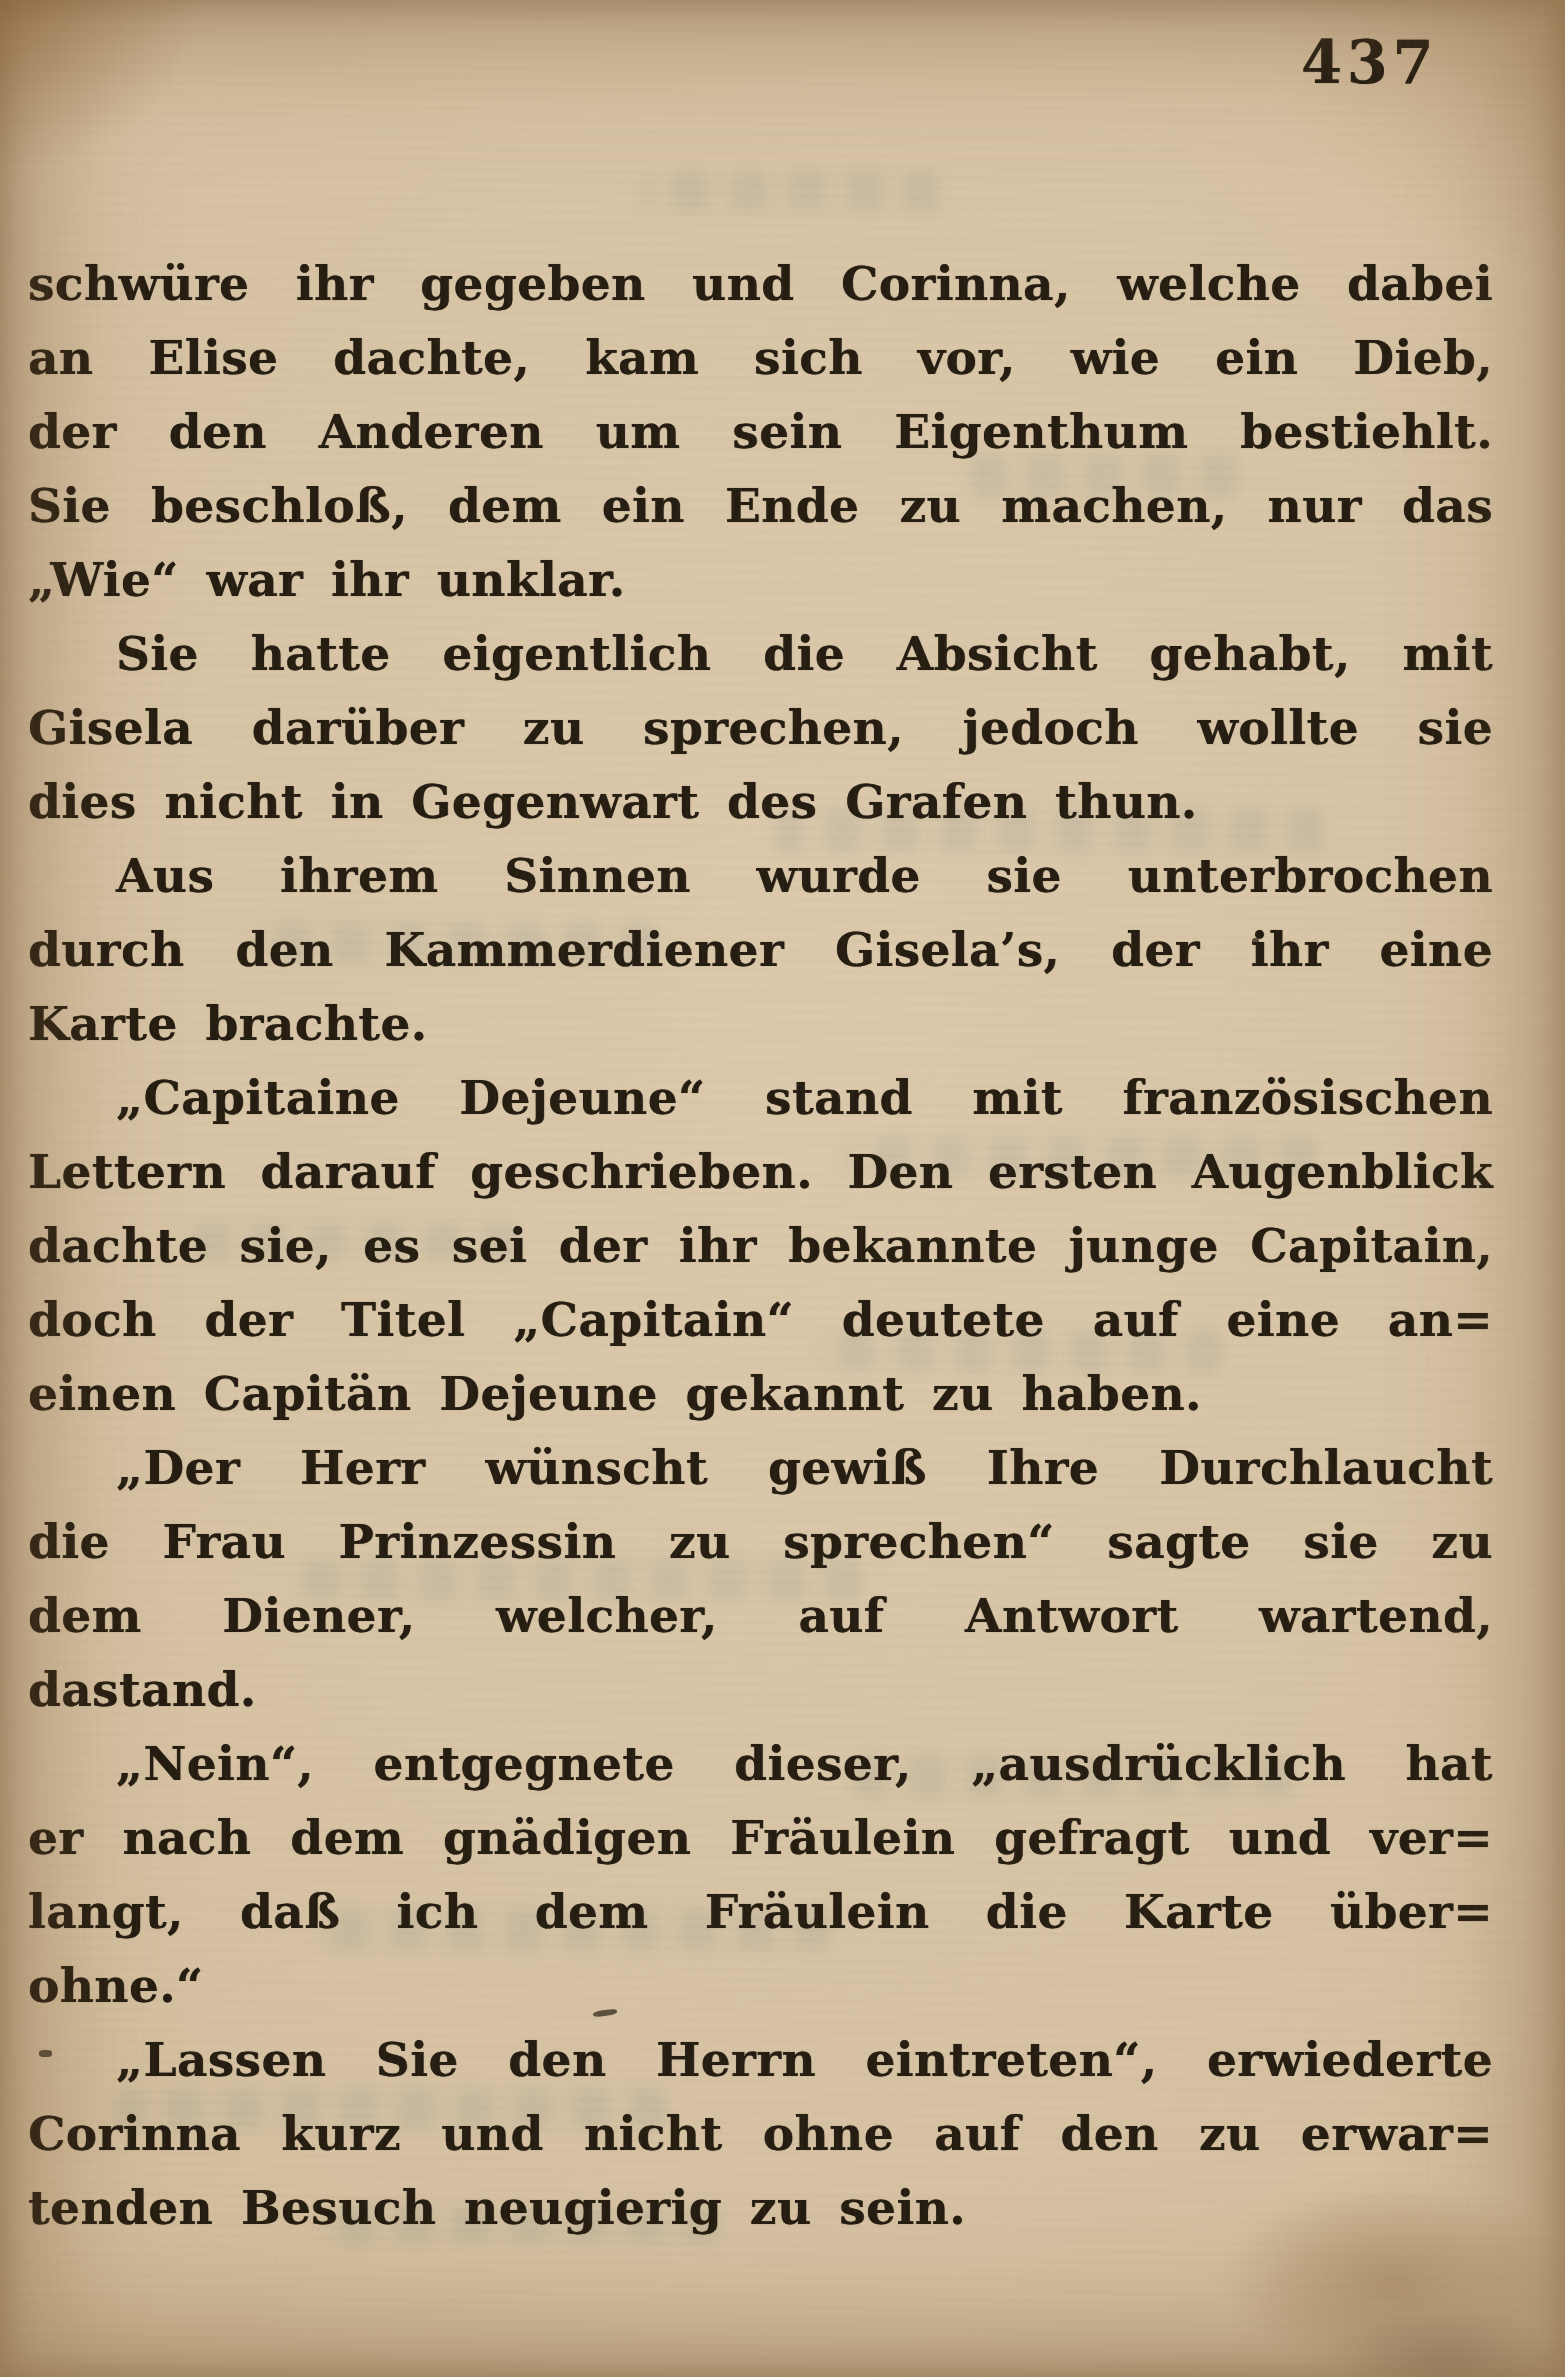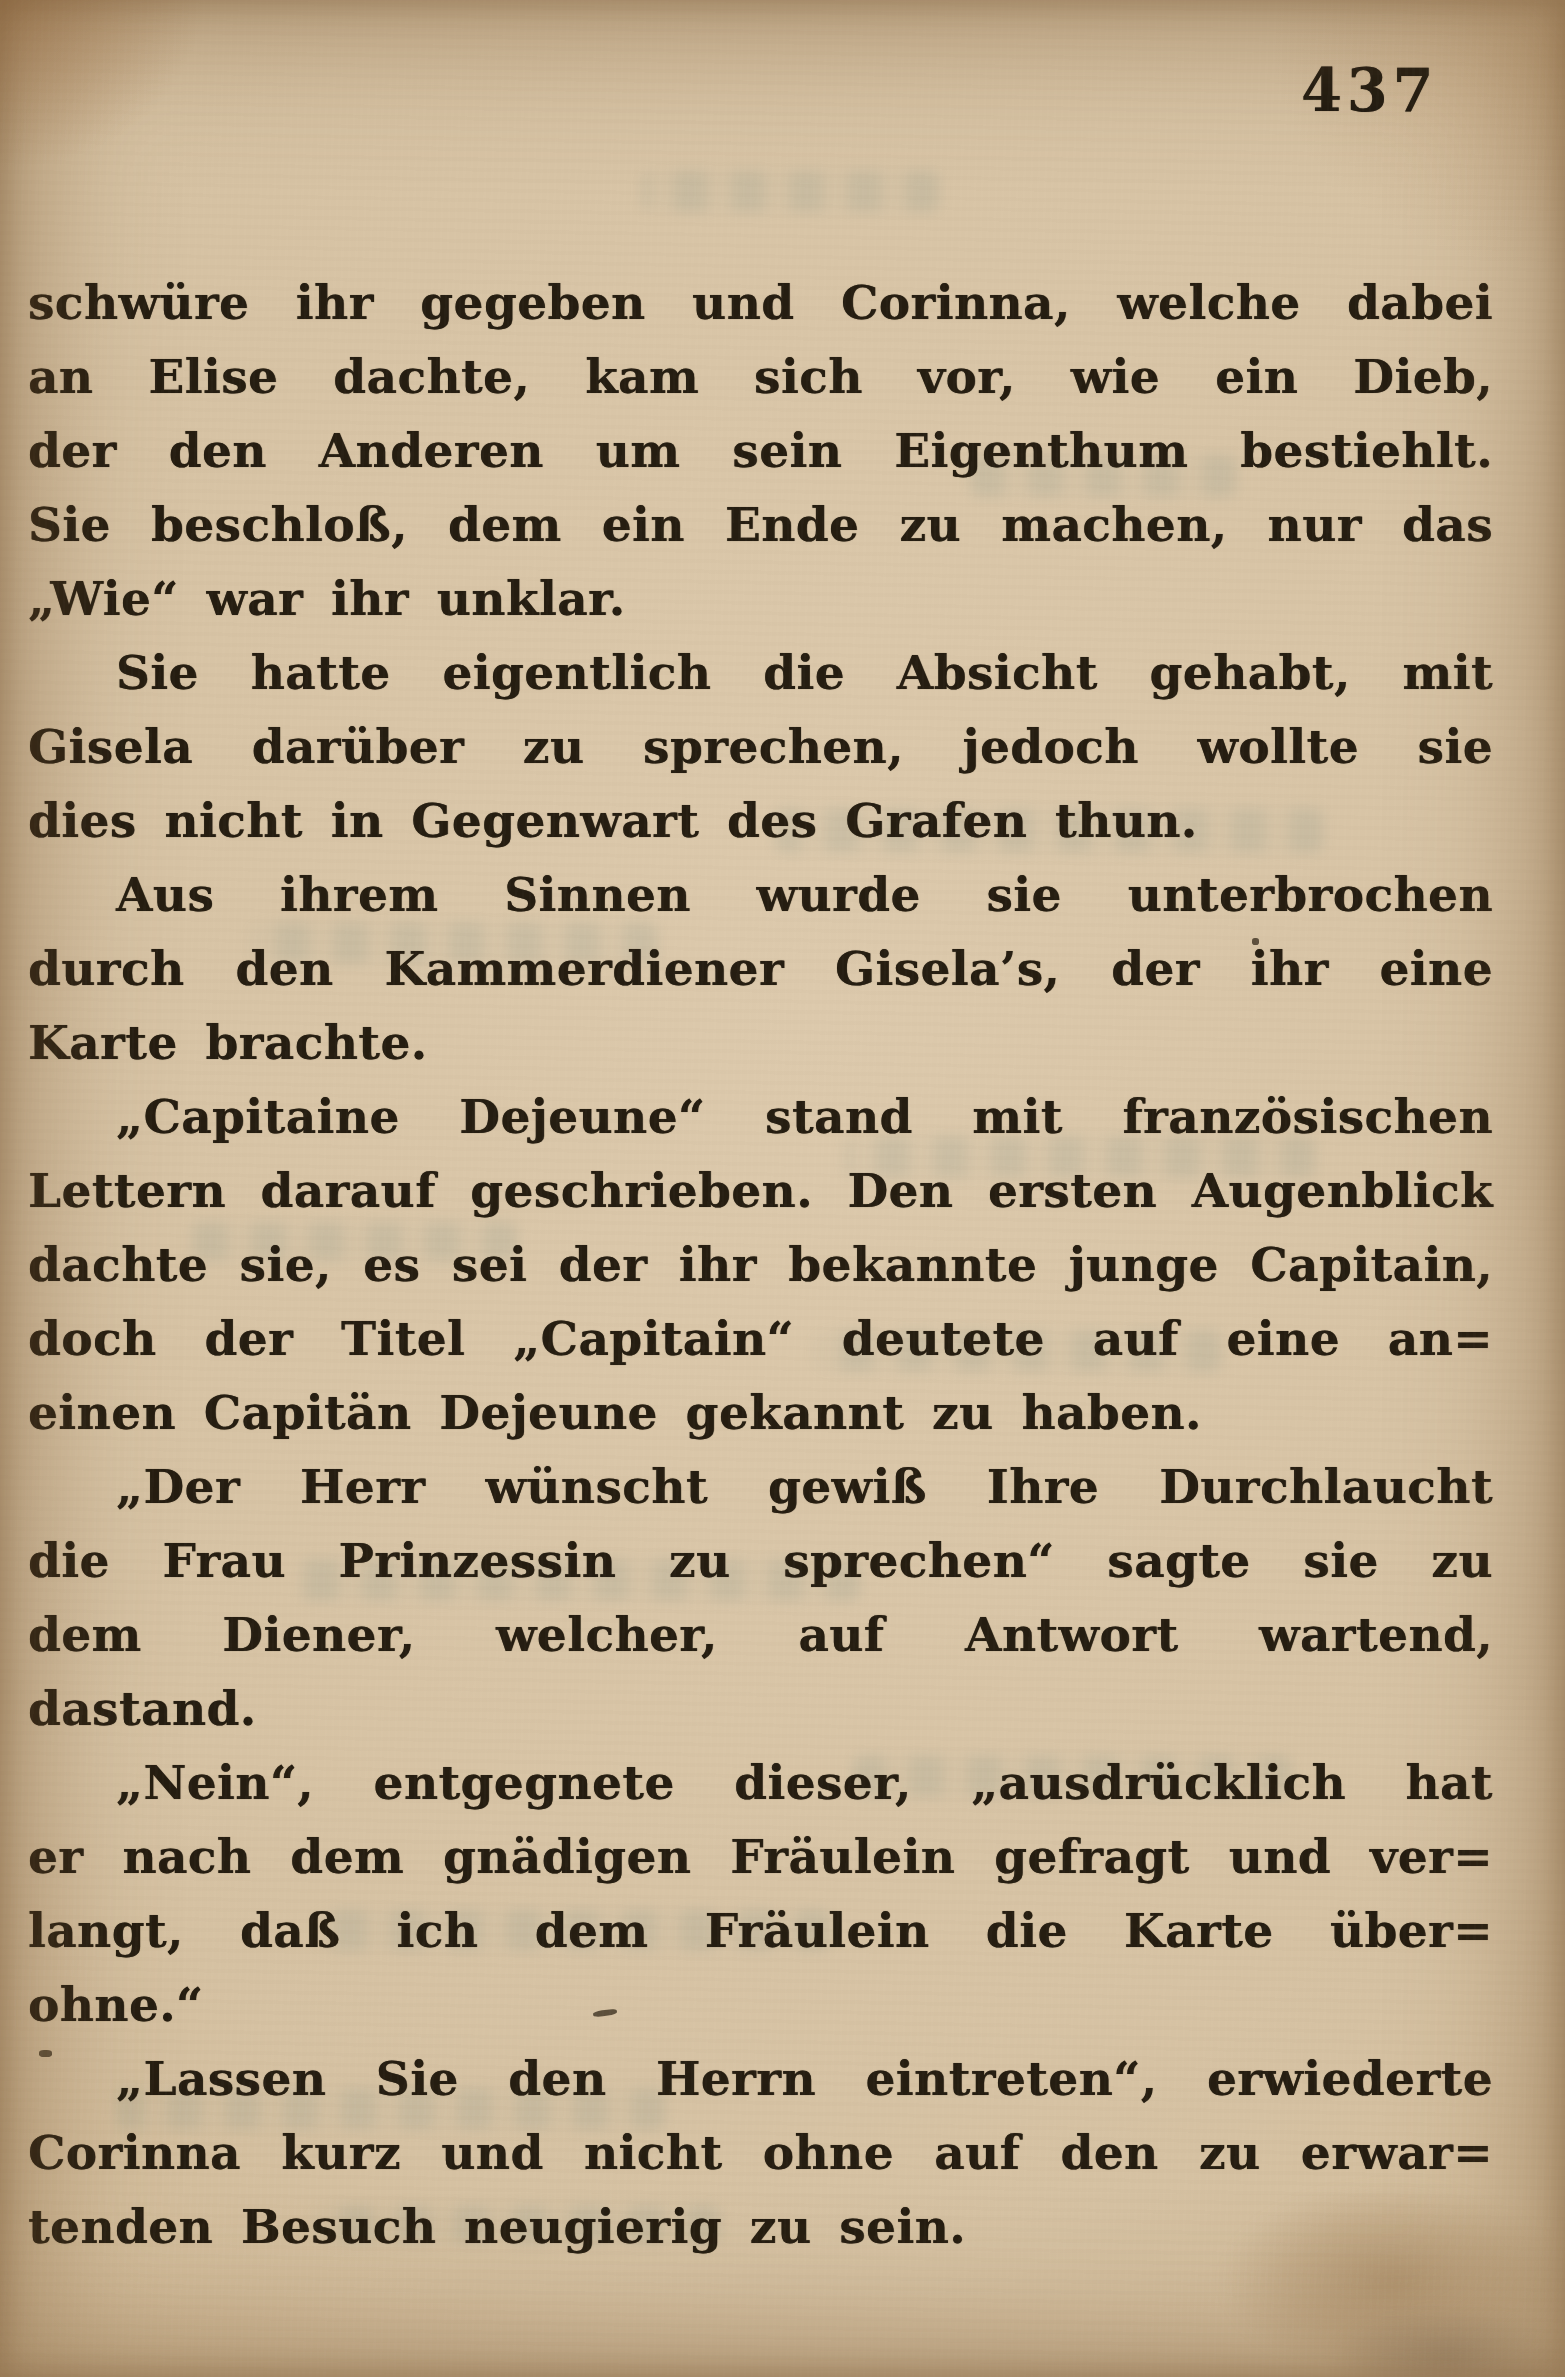--- a/index.html
+++ b/index.html
@@ -21,24 +21,23 @@
   .grain{
     position:absolute;inset:0;pointer-events:none;opacity:0.35;
     background:
       repeating-linear-gradient(92deg, rgba(255,255,255,0.045) 0 2.3px, rgba(0,0,0,0) 2.3px 7px),
       repeating-linear-gradient(1deg, rgba(120,90,55,0.05) 0 3.9px, rgba(0,0,0,0) 3.9px 10.2px);
   }
   .pagenum{
     position:absolute;top:28px;left:1301px;
     font-size:59px;font-weight:bold;letter-spacing:4.7px;color:#201a10;
     text-shadow:0 0 0.8px rgba(32,26,16,0.7);
-    margin-top:28px;
   }
   .textblock{
-    position:absolute;left:28px;top:266px;width:1465px;color:#251d11;
+    position:absolute;left:28px;top:247px;width:1465px;color:#251d11;
   }
   .line{
     height:74px;line-height:74px;font-size:47px;font-weight:bold;
     letter-spacing:0.4px;word-spacing:11px;white-space:nowrap;
     text-align:justify;text-align-last:justify;
     text-shadow:0 0 0.8px rgba(38,30,16,0.65), 0.4px 0.4px 0 rgba(38,30,16,0.35);
   }
   .line.indent{padding-left:88px;}
   .line.end{text-align:left;text-align-last:left;}
   .ghost{

